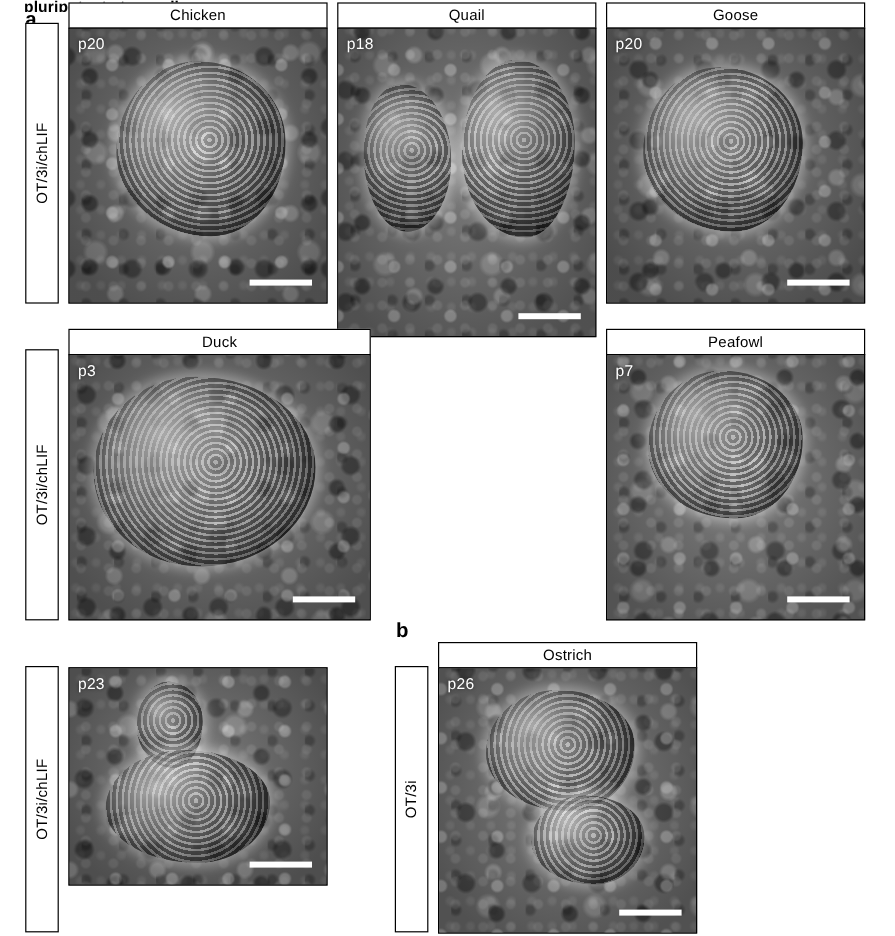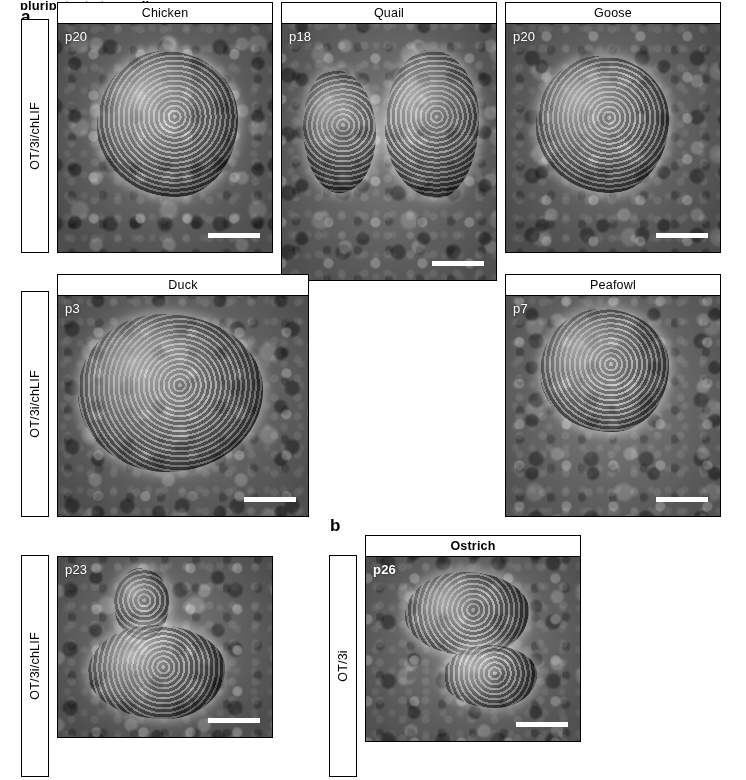--- a/index.html
+++ b/index.html
@@ -252,23 +252,23 @@
       </div>
       <div class="passage">p23</div>
       <div class="scalebar" style="right:12px; bottom:14px; width:52px;"></div>
     </div>
   </div>
 
   <div class="cond-label" style="left:329px; top:555px; width:28px; height:222px;">
     <span>OT/3i</span>
   </div>
 
-  <div class="cell" style="left:365px; top:535px; width:216px; height:243px;font-weight:bold;">
+  <div class="cell" style="left:365px; top:535px; width:216px; height:243px;">
     <div class="title">Ostrich</div>
-    <div class="micrograph" style="height:186px;">
+    <div class="micrograph" style="height:222px;">
       <div class="micro-inner" style="background-color:#707070;">
         <div class="tex a" style="background-position: 13px 27px, 31px 5px, 7px 15px, 25px 37px, 19px 11px;"></div>
         <div class="tex b"></div>
         <div class="colony" style="left:18%; top:8%; width:58%; height:46%;"></div>
         <div class="colony" style="left:36%; top:48%; width:44%; height:34%;"></div>
         <div class="vig"></div>
       </div>
       <div class="passage">p26</div>
       <div class="scalebar" style="right:12px; bottom:14px; width:52px;"></div>
     </div>

